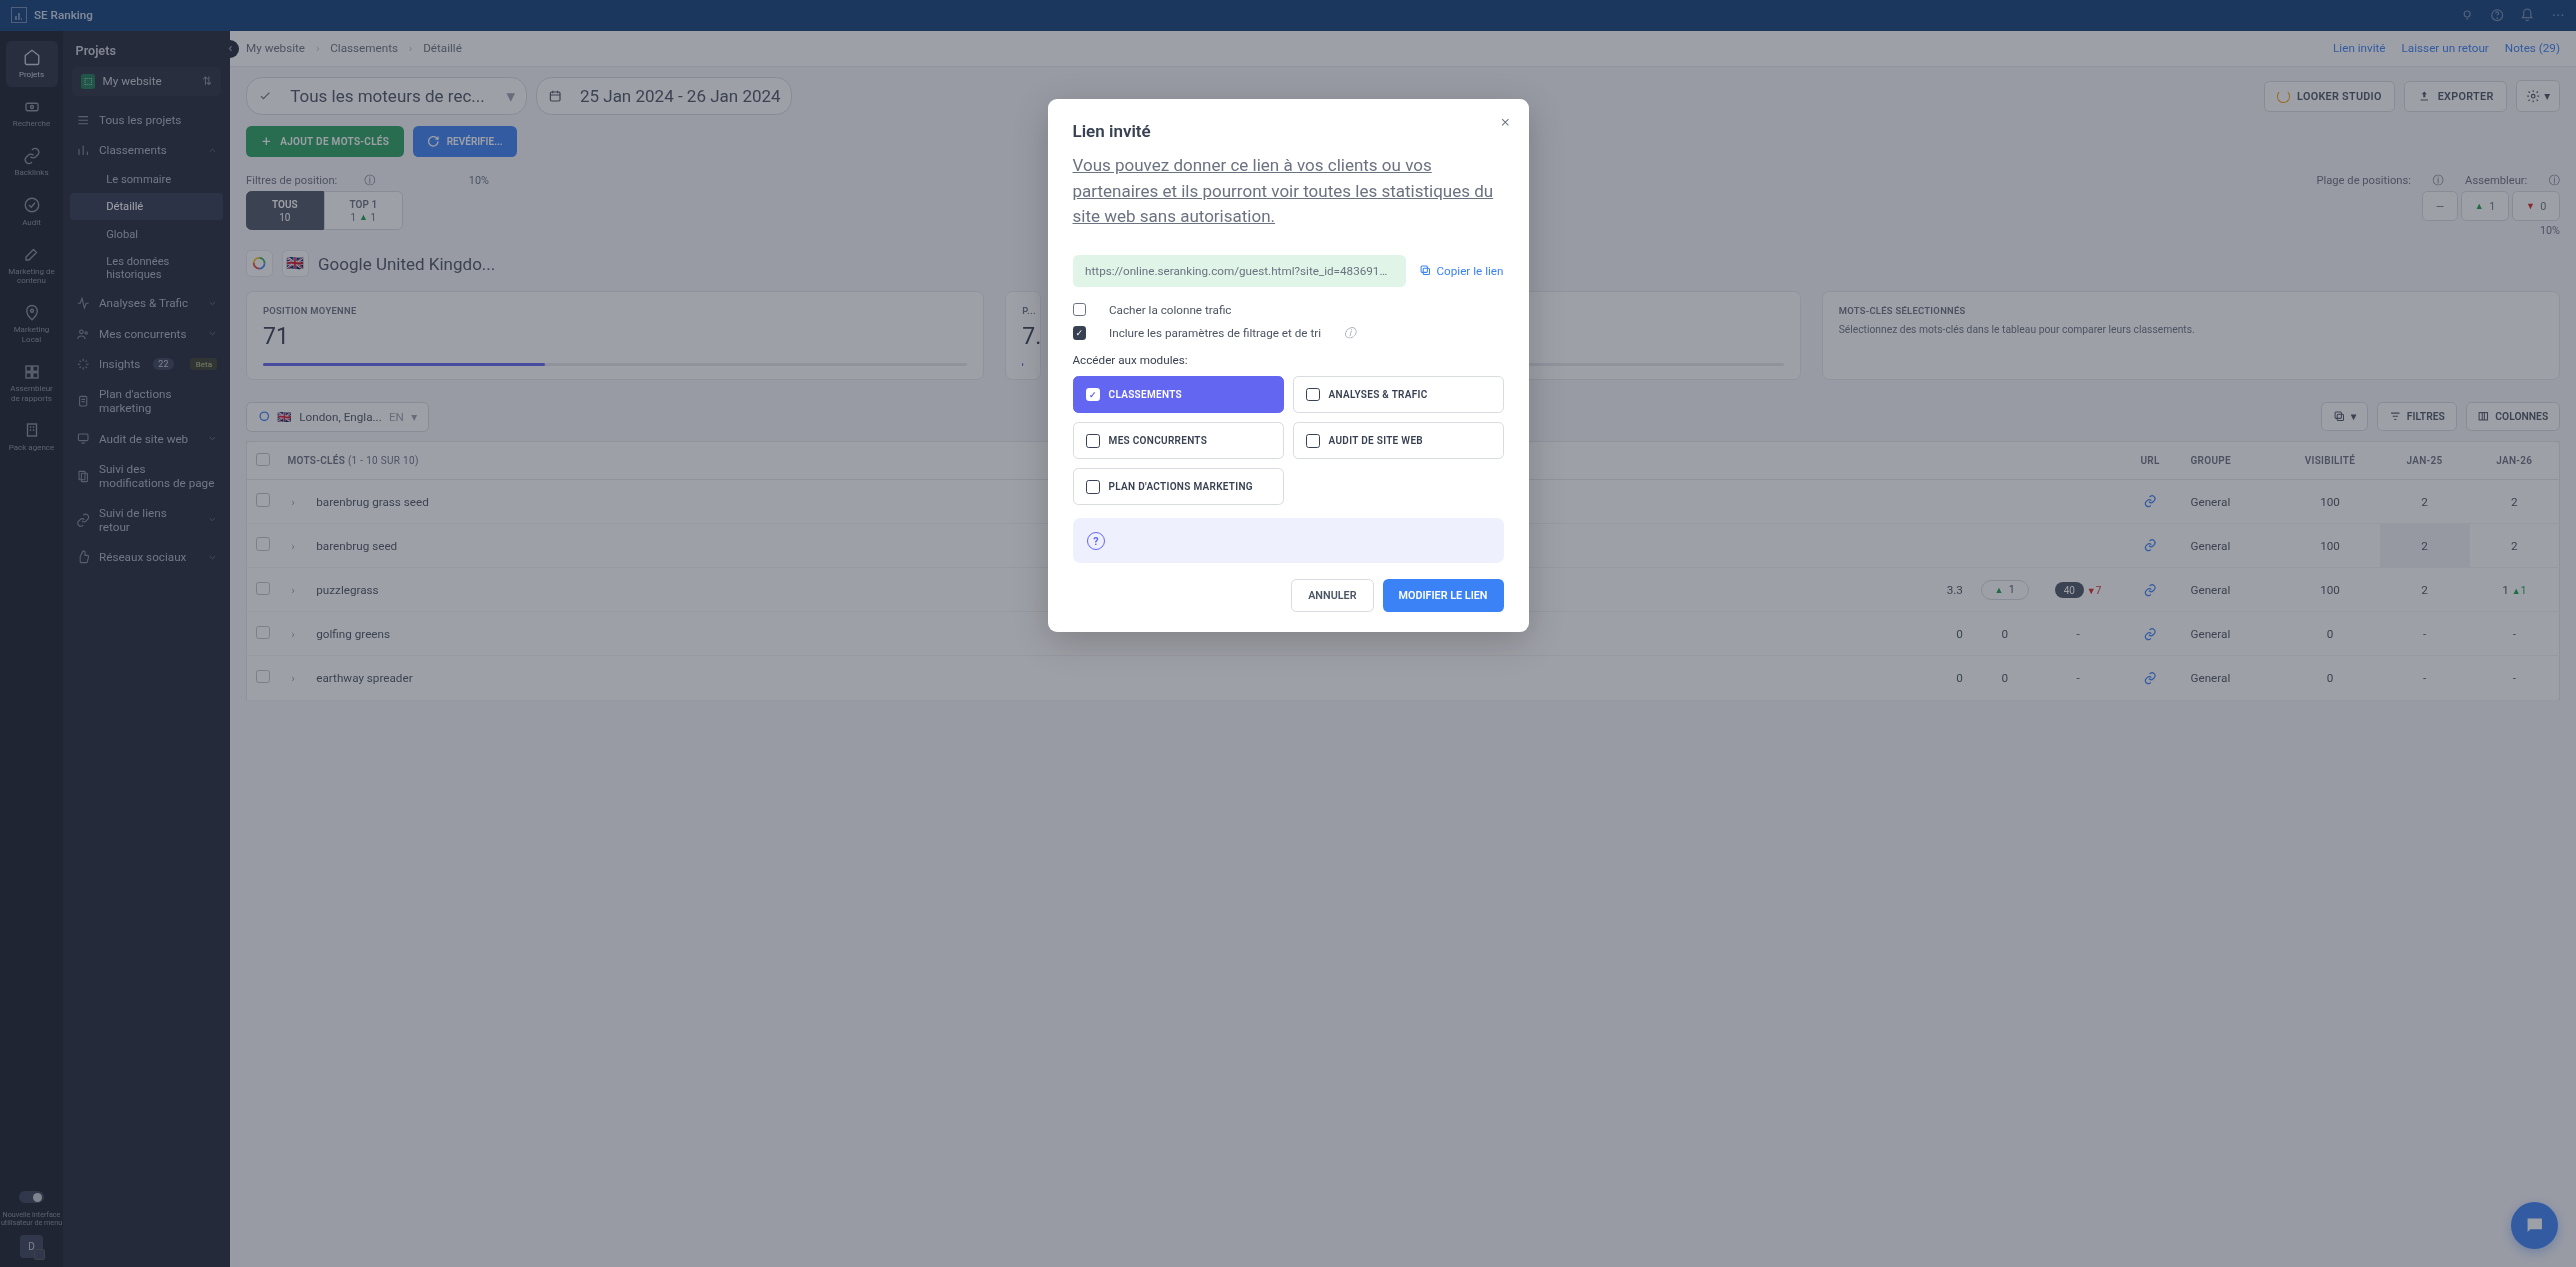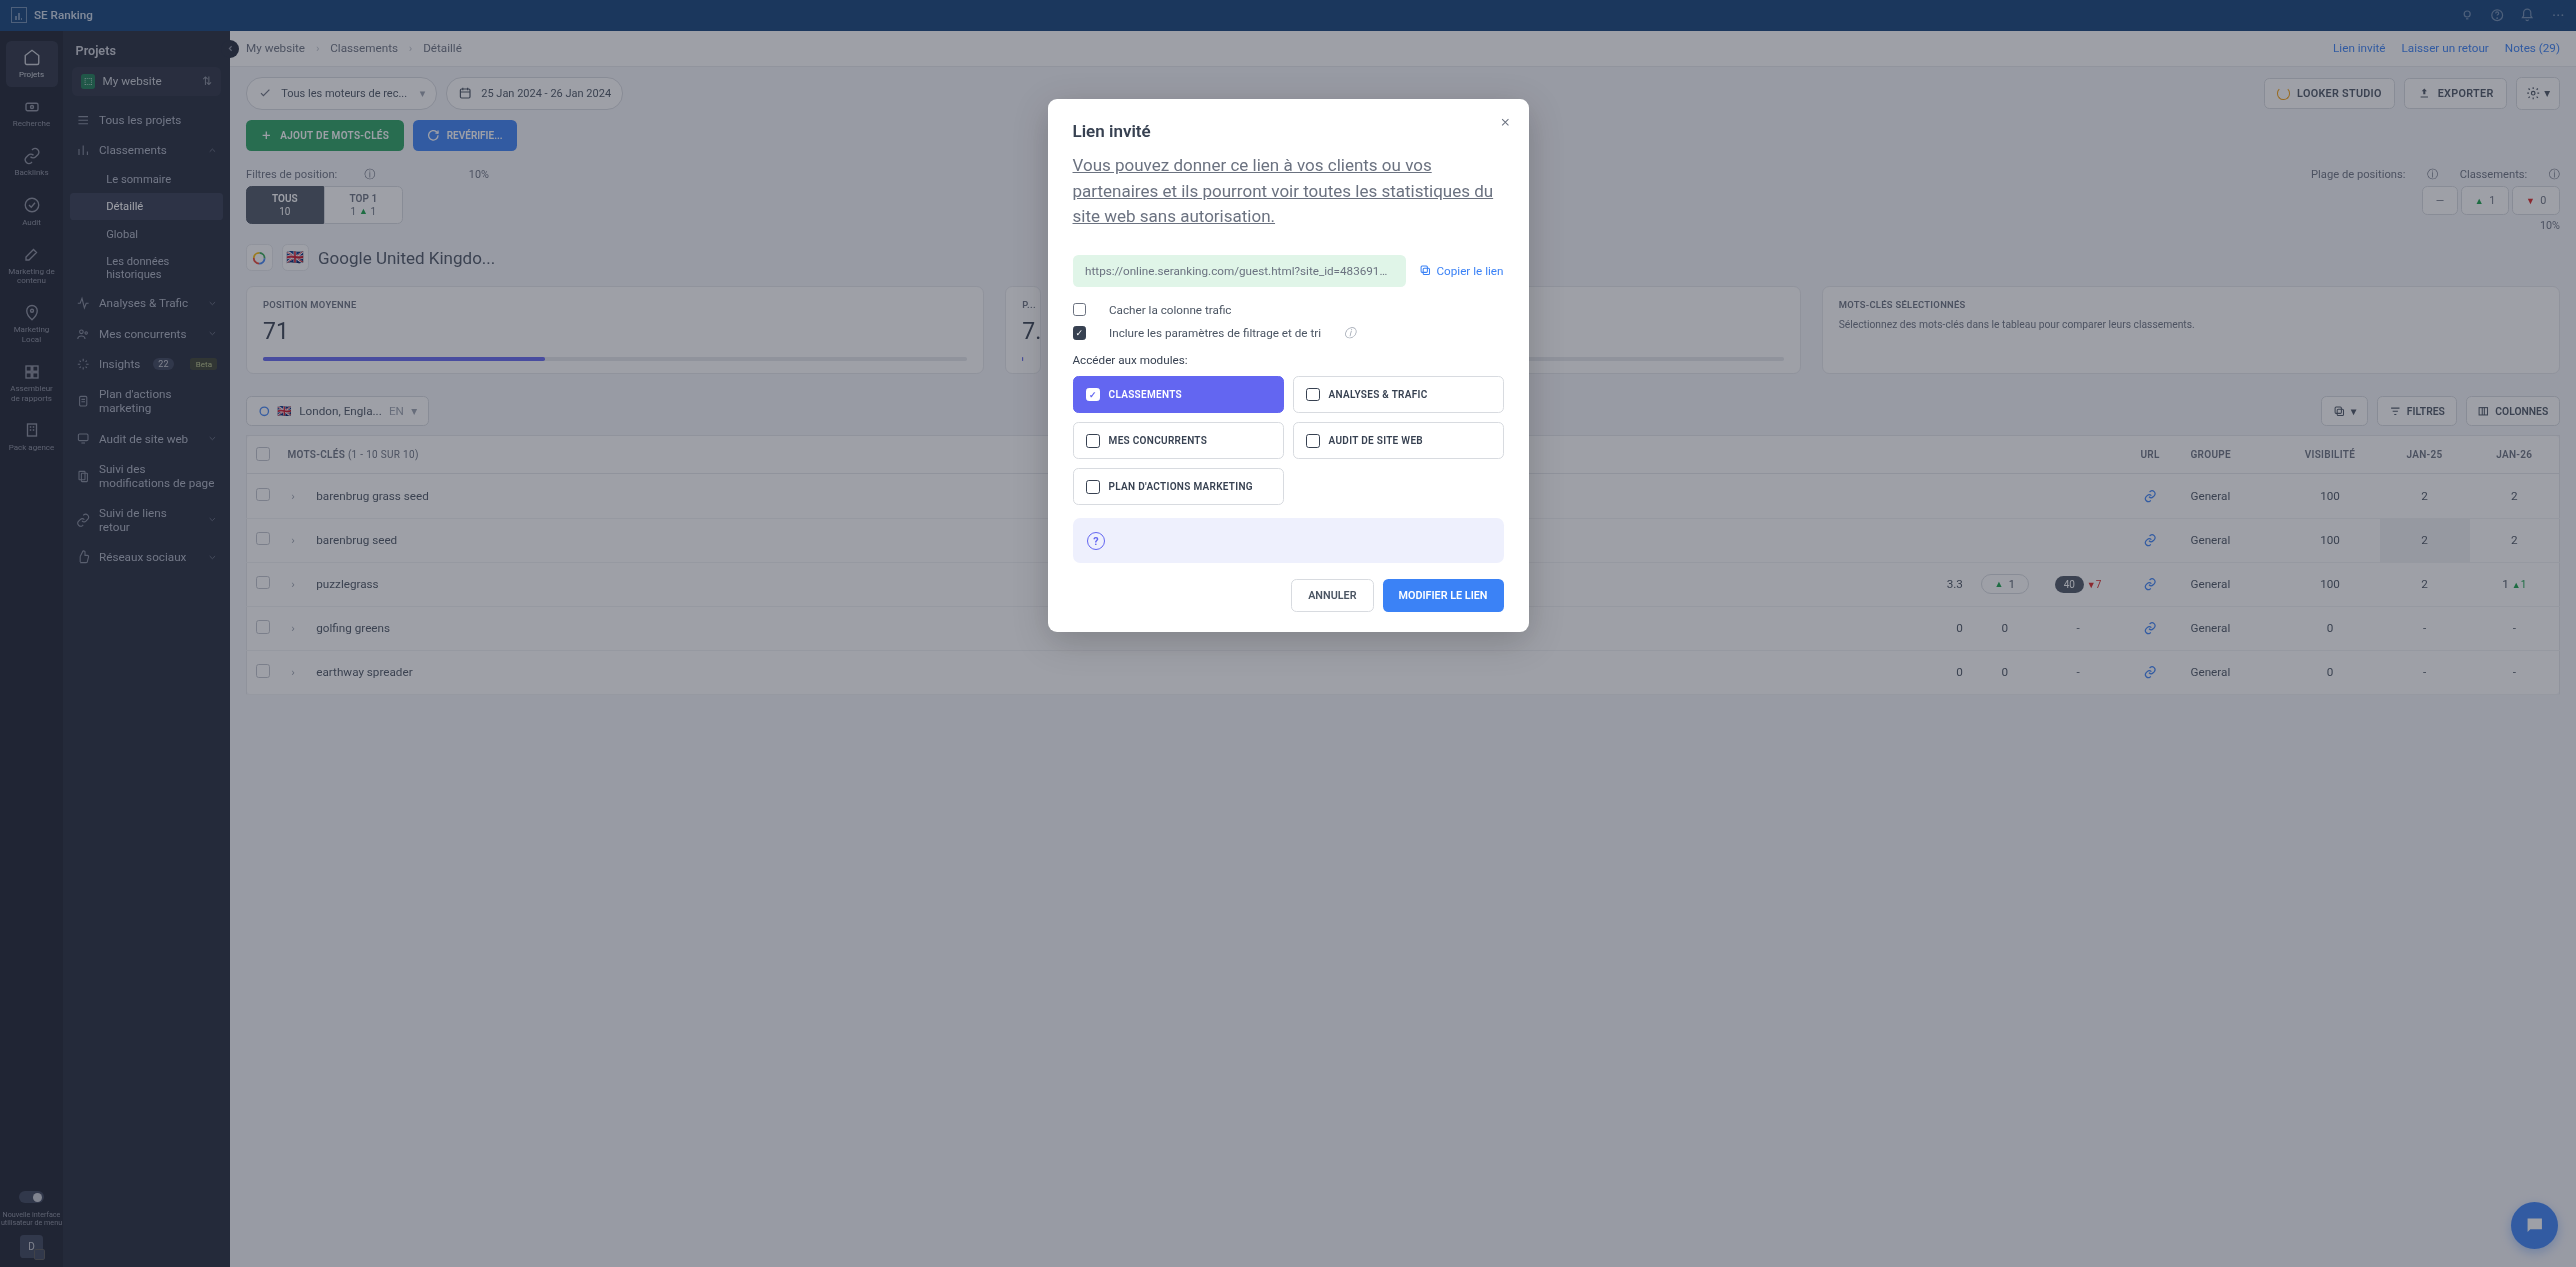--- a/index.html
+++ b/index.html
@@ -50,21 +50,21 @@
 
 .content { flex: 1; display: flex; flex-direction: column; background: #f5f6fa; opacity: 1; }
 
 .crumb-bar { height: 36px; display: flex; align-items: center; padding: 0 16px; justify-content: space-between; border-bottom: 0.9px solid #e8eaed; background: #fff; }
 .crumbs { display: flex; gap: 10.8px; align-items: center; color: #6b7280; font-size: 11.7px; }
 .crumb-sep { color: #c0c4cc; }
 .crumb-links { display: flex; gap: 16px; }
 .crumb-links a { color: #3b82f6; font-size: 11.7px; cursor: pointer; text-decoration: none; }
 
 .toolbar { display: flex; align-items: center; gap: 9px; padding: 10.8px 16px; }
-.tb-select { border: 0.9px solid #d8dbe0; background: #fff; border-radius: 16px; padding: 8px 10.8px; display: flex; align-items: center; gap: 9px; cursor: pointer; font-size: 11px; color: #4b5563; }
+.tb-select { border: 0.9px solid #d8dbe0; background: #fff; border-radius: 16px; padding: 8px 10.8px; display: flex; align-items: center; gap: 18px; cursor: pointer; font-size: 17px; color: #4b5563; }
 .tb-select .check { color: #6b7280; }
 .tb-select .caret { color: #9ca3af; margin-left: 3.6px; }
 .toolbar-right { margin-left: auto; display: flex; gap: 9px; align-items: center; }
 .tb-btn { border: 0.9px solid #d8dbe0; background: #fff; border-radius: 5.4px; padding: 8px 12.6px; display: flex; align-items: center; gap: 7.2px; cursor: pointer; font-size: 10.8px; font-weight: 600; color: #4b5563; letter-spacing: 0.3px; }
 .tb-btn .spin { width: 12.6px; height: 12.6px; border: 1.8px solid #f59e0b; border-top-color: transparent; border-radius: 50%; }
 .tb-gear { border: 0.9px solid #d8dbe0; background: #fff; border-radius: 5.4px; padding: 8px 9px; cursor: pointer; display: flex; align-items: center; gap: 3.6px; color: #4b5563; }
 
 .action-row { display: flex; align-items: center; gap: 9px; padding: 0 16px 10.8px; }
 .btn-primary { background: #28a262; color: #fff; border: none; border-radius: 5.4px; padding: 9px 14.4px; display: flex; align-items: center; gap: 7.2px; cursor: pointer; font-size: 10px; font-weight: 600; letter-spacing: 0.3px; }
 .btn-blue { background: #3b82f6; color: #fff; border: none; border-radius: 5.4px; padding: 9px 14.4px; display: flex; align-items: center; gap: 7.2px; cursor: pointer; font-size: 10px; font-weight: 600; }
@@ -428,21 +428,21 @@
 
     <div class="filters-row">
       <div class="filters-left">
         <span>Filtres de position:</span>
         <span style="margin-left:5.4px">ⓘ</span>
         <span class="pct" style="margin-left:72px">10%</span>
       </div>
       <div style="display:flex;gap:21.5px;align-items:center">
         <span>Plage de positions:</span>
         <span>ⓘ</span>
-        <span>Classements:</span>
+        <span>Assembleur:</span>
         <span>ⓘ</span>
       </div>
     </div>
 
     <div class="pos-tabs">
       <div class="tabs-inner">
         <div class="pos-tab active">
           <span>TOUS</span>
           <span class="sub">10</span>
         </div>

